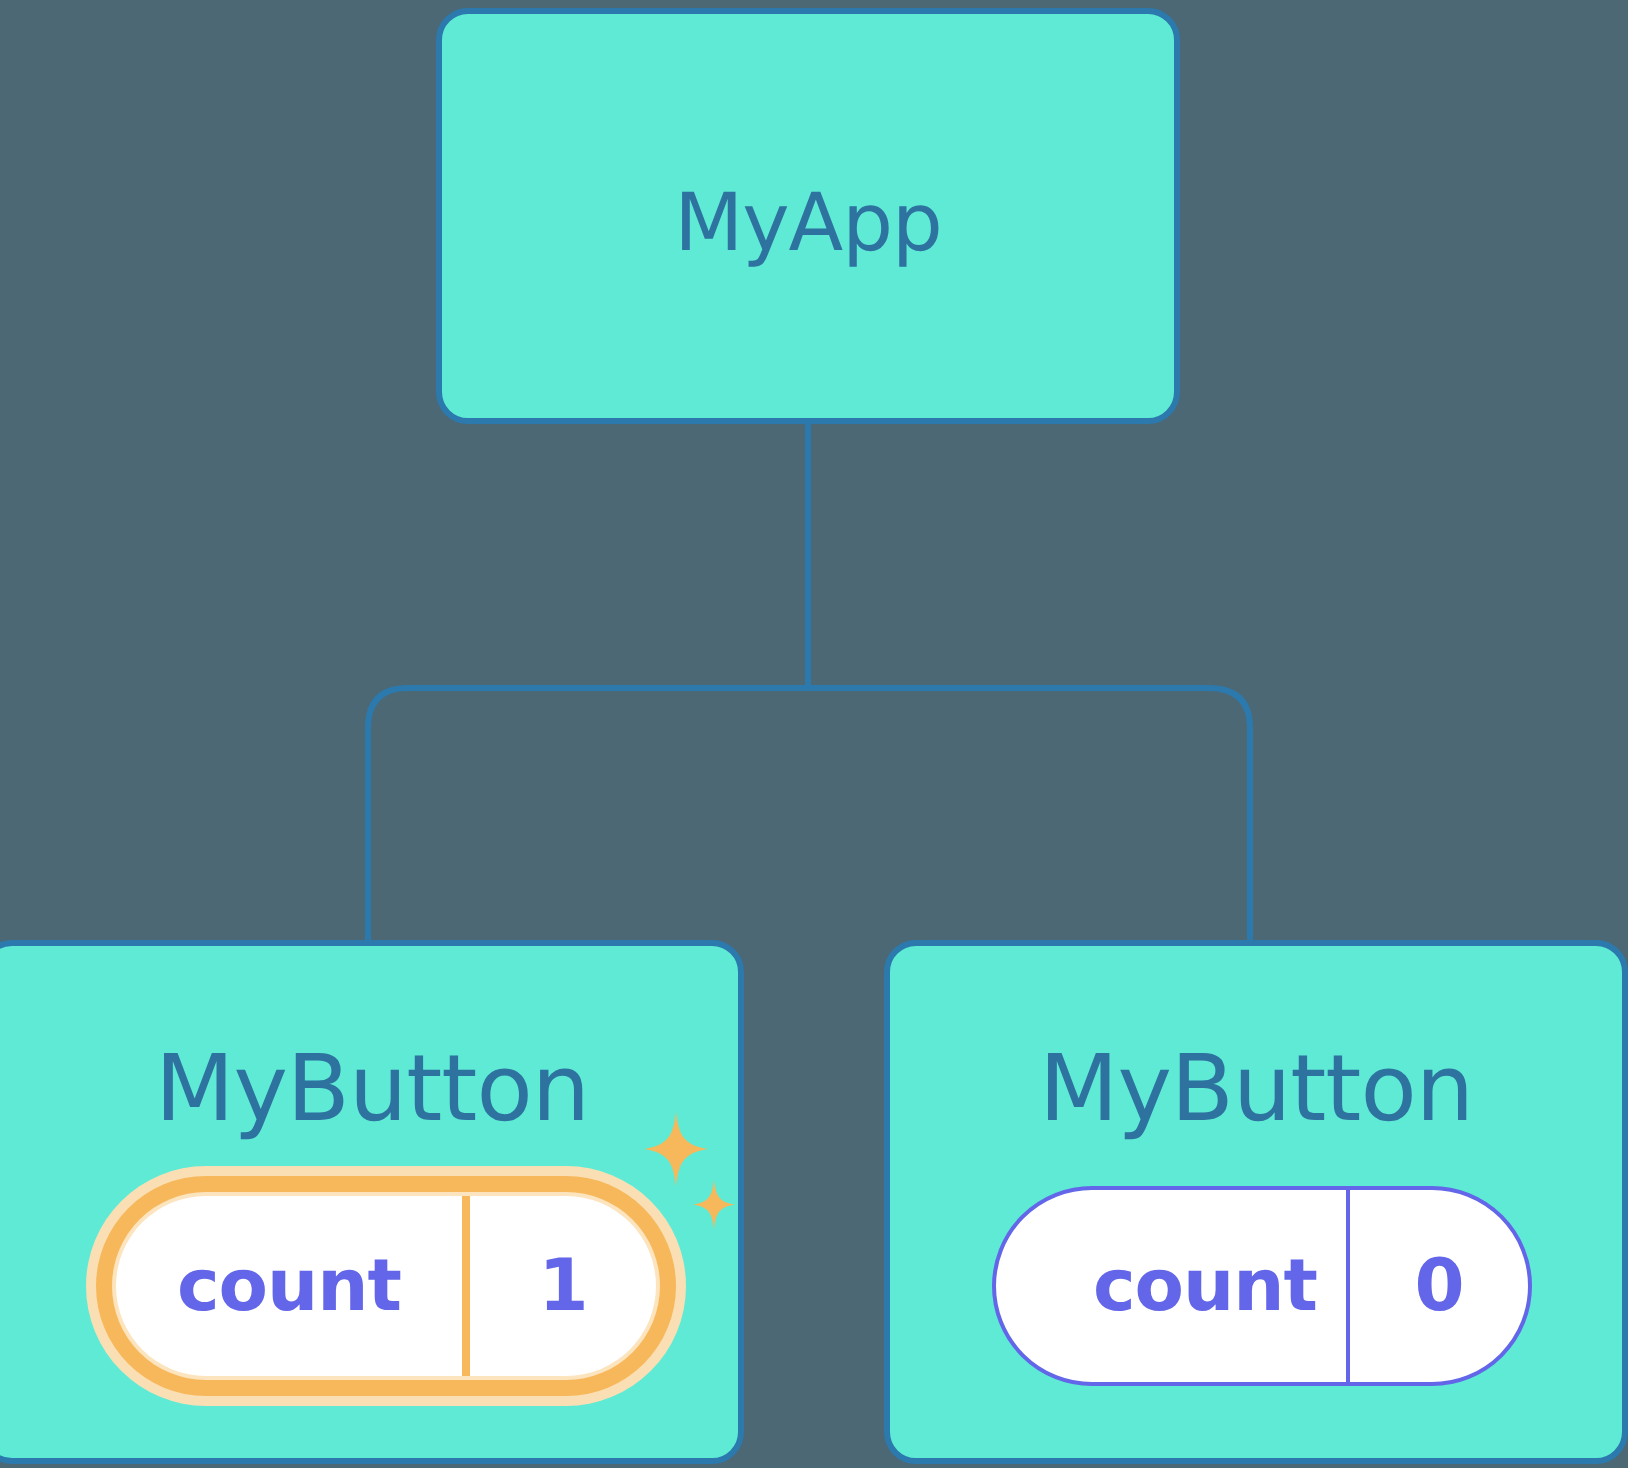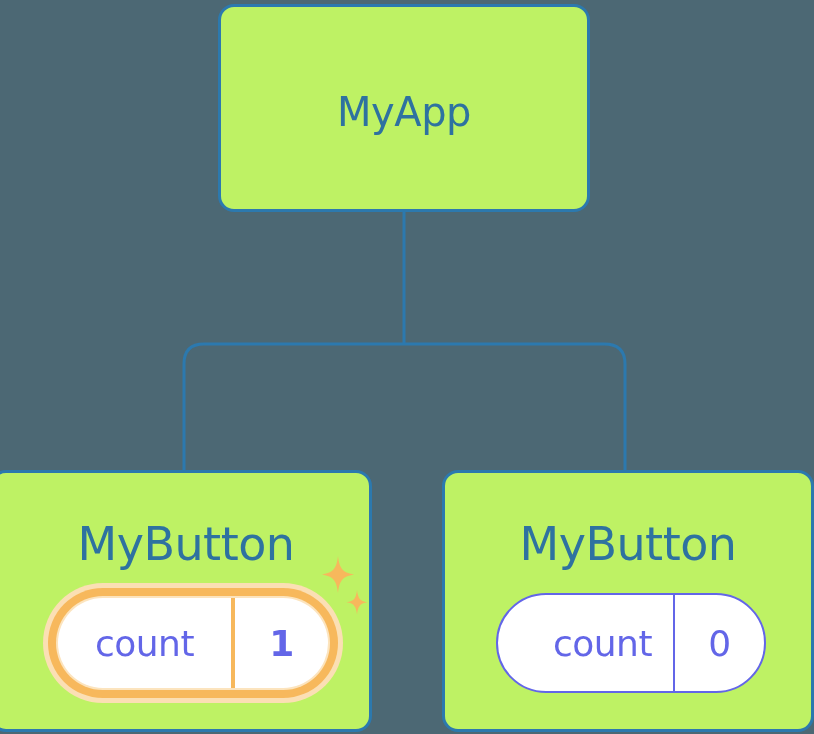--- a/index.html
+++ b/index.html
@@ -27,21 +27,21 @@
     left: 0;
     top: 0;
     width: 814px;
     height: 734px;
     pointer-events: none;
   }
 
   
   .node-card {
     position: absolute;
-    background: #bef264;
+    background: #5eead4;
     border: 3px solid #2C79AE;
     border-radius: 16px;
     box-sizing: border-box;
   }
 
   #node-root {
     left: 218px;
     top: 4px;
     width: 372px;
     height: 208px;
@@ -100,21 +100,21 @@
     overflow: hidden;
   }
 
   .pill-key, .pill-val {
     display: flex;
     align-items: center;
     justify-content: center;
     color: #6366E8;
     font-family: "DejaVu Sans", sans-serif;
     font-size: 36px;
-    font-weight: 400;
+    font-weight: 700;
     letter-spacing: -0.5px;
     white-space: nowrap;
     box-sizing: border-box;
   }
 
   #pill-right {
     left: 51px;
     top: 120px;
     width: 270px;
     height: 100px;

